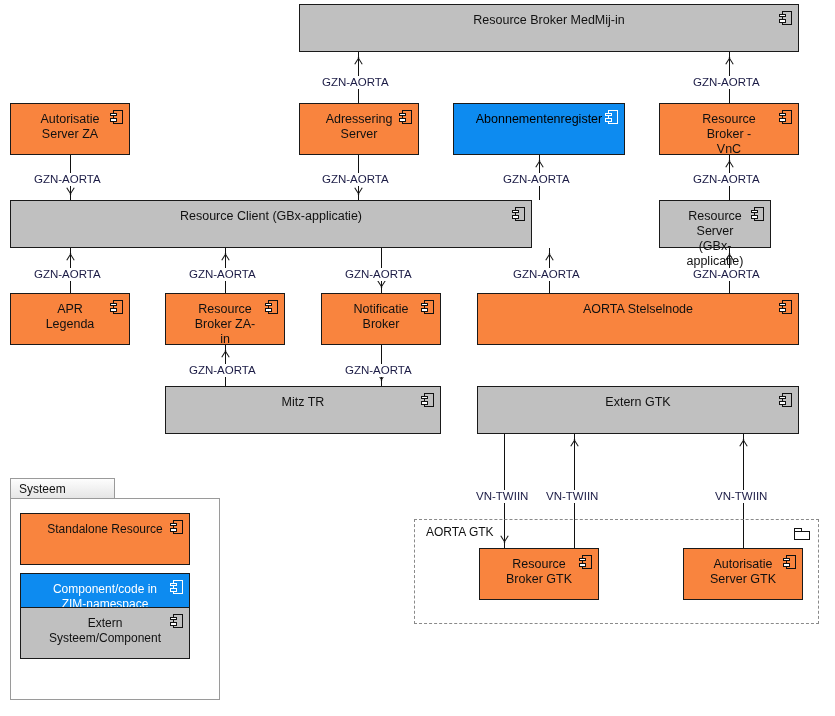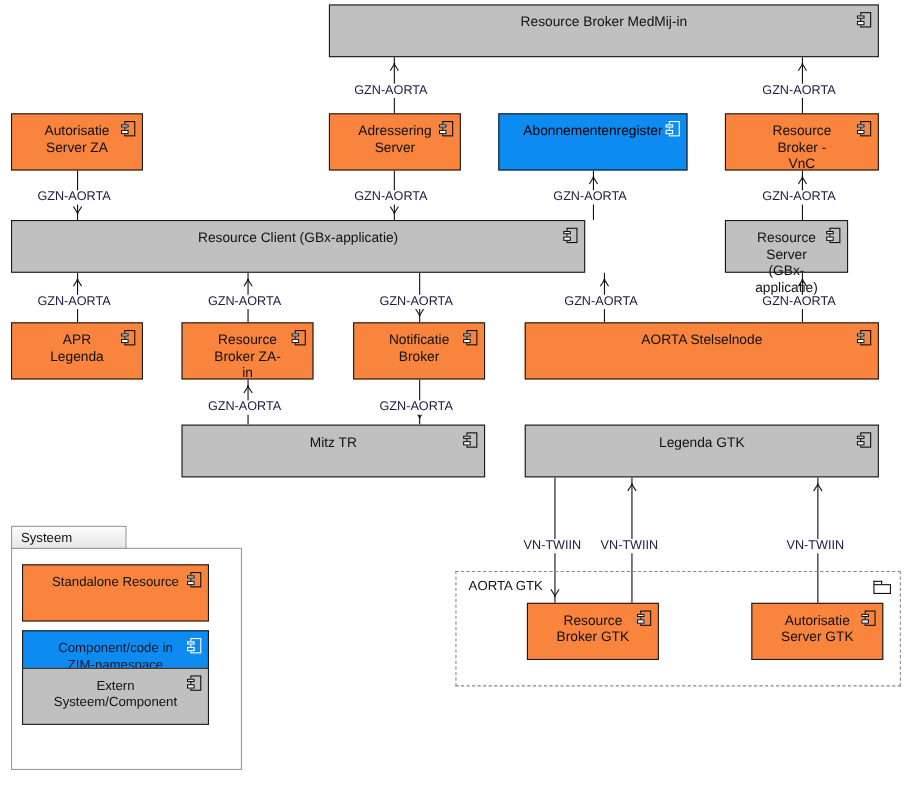--- a/index.html
+++ b/index.html
@@ -58,21 +58,21 @@
        box-sizing:border-box;border:1px solid #9a9a9a;
        background:linear-gradient(#fdfdfd,#e6e6e6);
        font-size:12px;color:#111;padding:3px 0 0 8px;}
   .legend .frame{position:absolute;left:0;top:20px;width:210px;height:202px;
        box-sizing:border-box;border:1px solid #9a9a9a;background:#fff;}
   .lgbox{position:absolute;box-sizing:border-box;border:1px solid #1a1a1a;
        display:flex;align-items:flex-start;justify-content:center;text-align:center;
        font-size:12px;line-height:15px;color:#111;padding-top:8px;}
   .lgbox .lbl{display:block;padding:0 24px;white-space:pre-line;}
   .lgbox.orange{background:#F9843E;}
-  .lgbox.blue{background:#0D8BF0;color:#0f172a;}
+  .lgbox.blue{background:#0D8BF0;color:#ffffff;}
   .lgbox.grey{background:#C0C0C0;}
 </style>
 </head>
 <body>
 
 <div id="canvas">
     <div class="conn" style="left: 358px; top: 52px; height: 51px;"></div>
     <div class="ahead up" style="left: 352px; top: 53px;"></div>
     <div class="elabel" style="left: 320px; top: 76px;">GZN-AORTA</div>
     <div class="conn" style="left: 729px; top: 52px; height: 51px;"></div>
@@ -223,21 +223,21 @@
     </div>
     <div class="cmp grey" style="left: 165px; top: 386px; width: 276px; height: 48px;">
       <span class="lbl">Mitz TR</span>
       <div class="cicon">
         <div class="body"></div>
         <div class="t1"></div>
         <div class="t2"></div>
       </div>
     </div>
     <div class="cmp grey" style="left: 477px; top: 386px; width: 322px; height: 48px;">
-      <span class="lbl">Legenda GTK</span>
+      <span class="lbl">Extern GTK</span>
       <div class="cicon">
         <div class="body"></div>
         <div class="t1"></div>
         <div class="t2"></div>
       </div>
     </div>
     <div class="cmp orange" style="left: 479px; top: 548px; width: 120px; height: 52px;">
       <span class="lbl">Resource
 Broker GTK</span>
       <div class="cicon">

